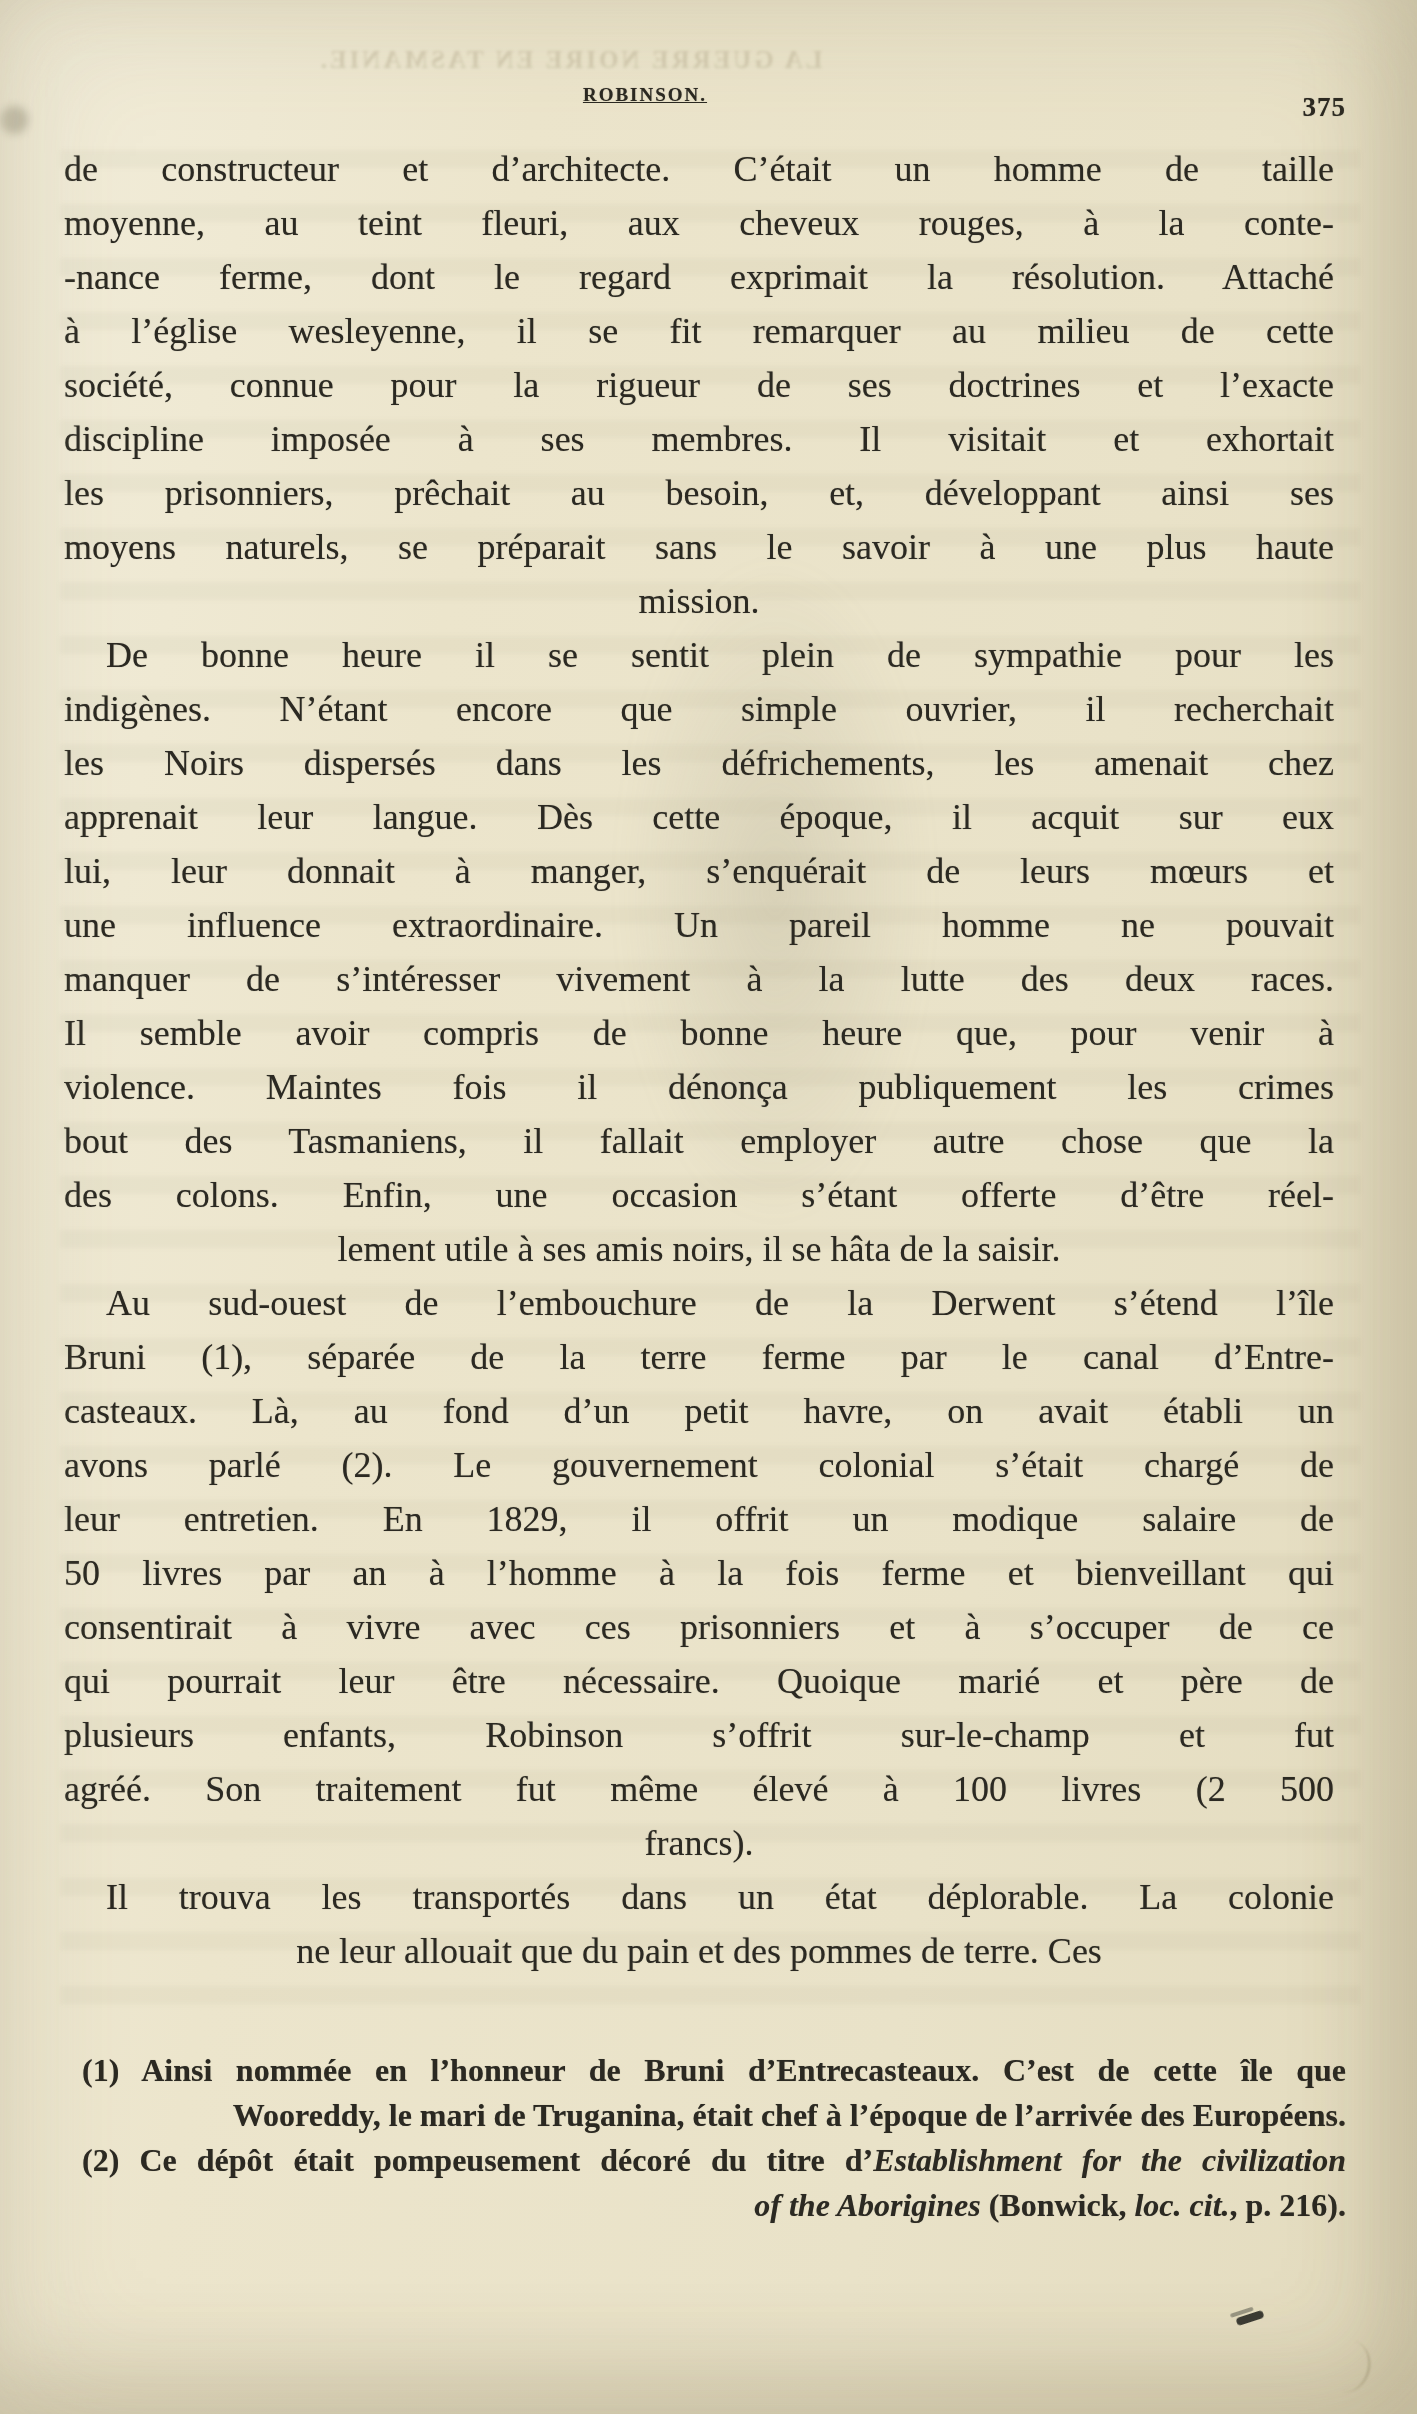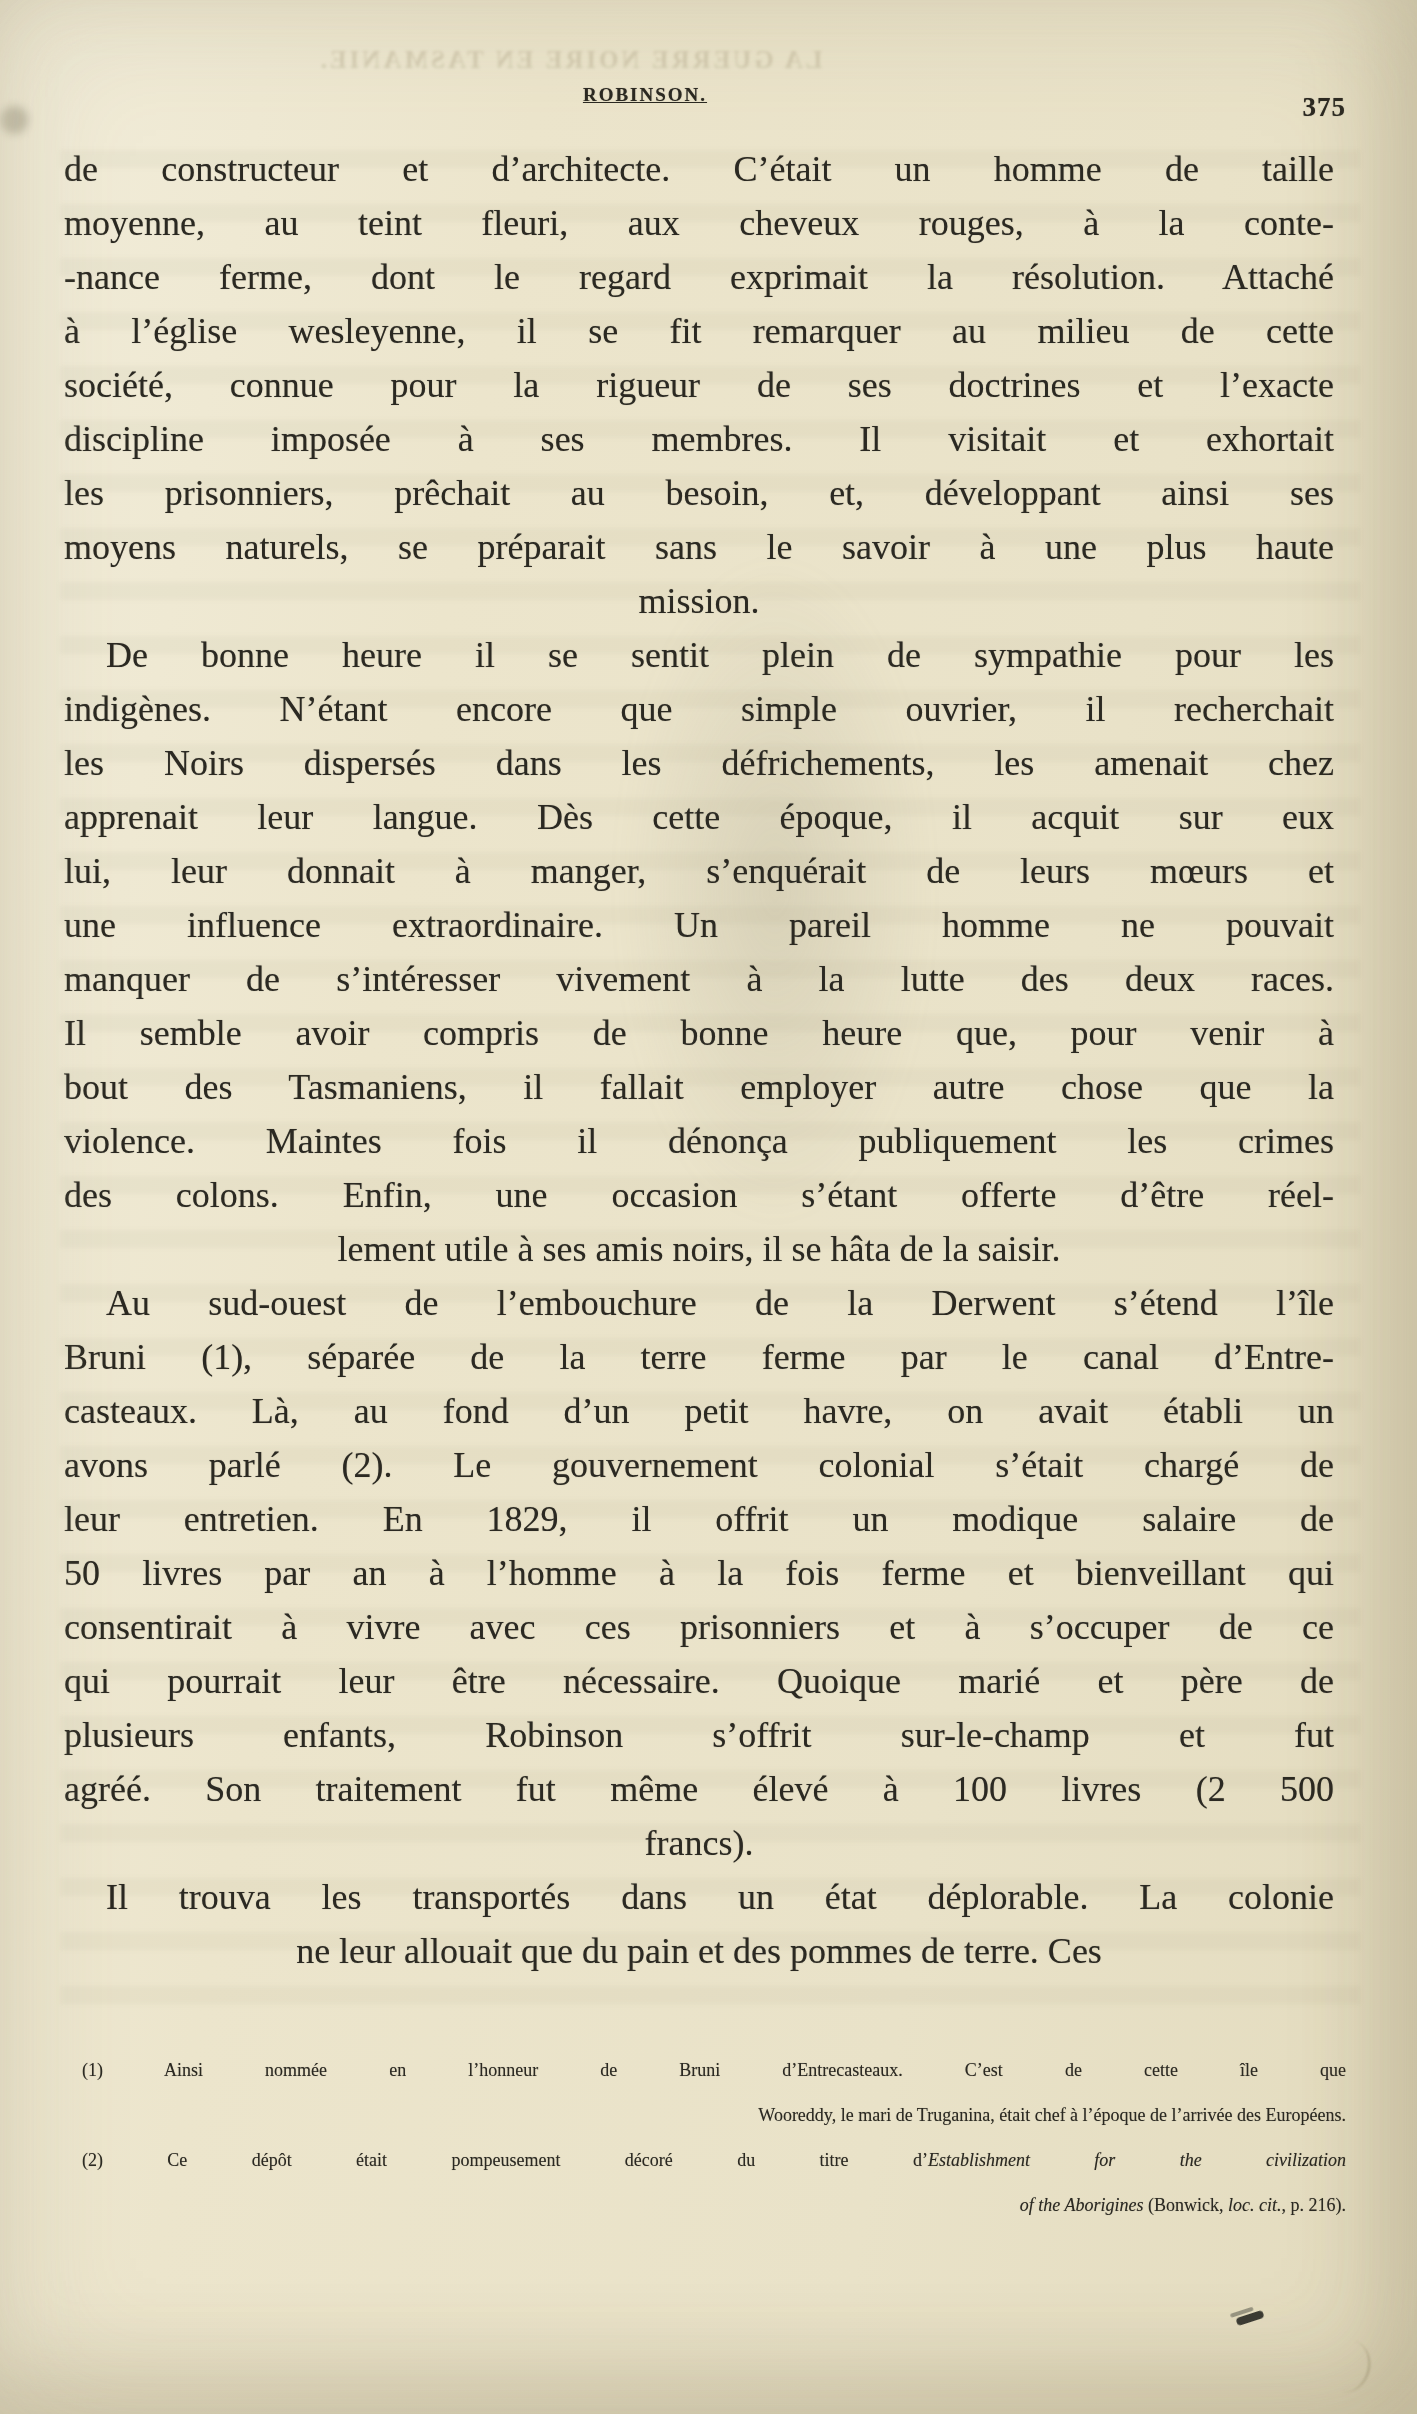--- a/index.html
+++ b/index.html
@@ -51,23 +51,24 @@
   .line{
     height:54px;line-height:54px;font-size:36px;
     text-align:justify;text-align-last:justify;
     white-space:normal;
     text-shadow:0 0 1px rgba(43,41,35,.38);
   }
   .line.indent{padding-left:42px;}
   .line.last{text-align:center;text-align-last:auto;}
   .footnotes{position:absolute;left:68px;top:2048px;width:1278px;}
   .fline{
-    height:45px;line-height:45px;font-size:18px;
+    height:45px;line-height:45px;font-size:32px;
     text-align:justify;text-align-last:justify;
     text-shadow:0 0 .8px rgba(43,41,35,.38);
+    font-weight:bold;
   }
   .fline.indent{padding-left:14px;}
   .fline.last{text-align:right;text-align-last:auto;}
   .fline .it{font-style:italic;}
   .spot{
     position:absolute;left:0px;top:106px;width:28px;height:28px;border-radius:50%;
     background:rgba(120,115,95,.45);filter:blur(4px);
   }
   .ink-mark{
     position:absolute;left:1236px;top:2314px;width:28px;height:8px;
@@ -108,22 +109,22 @@
       <div class="line">moyens naturels, se préparait sans le savoir à une plus haute</div>
       <div class="line last">mission.</div>
       <div class="line indent">De bonne heure il se sentit plein de sympathie pour les</div>
       <div class="line">indigènes. N’étant encore que simple ouvrier, il recherchait</div>
       <div class="line">les Noirs dispersés dans les défrichements, les amenait chez</div>
       <div class="line">apprenait leur langue. Dès cette époque, il acquit sur eux</div>
       <div class="line">lui, leur donnait à manger, s’enquérait de leurs mœurs et</div>
       <div class="line">une influence extraordinaire. Un pareil homme ne pouvait</div>
       <div class="line">manquer de s’intéresser vivement à la lutte des deux races.</div>
       <div class="line">Il semble avoir compris de bonne heure que, pour venir à</div>
+      <div class="line">violence. Maintes fois il dénonça publiquement les crimes</div>
       <div class="line">bout des Tasmaniens, il fallait employer autre chose que la</div>
-      <div class="line">violence. Maintes fois il dénonça publiquement les crimes</div>
       <div class="line">des colons. Enfin, une occasion s’étant offerte d’être réel-</div>
       <div class="line last">lement utile à ses amis noirs, il se hâta de la saisir.</div>
       <div class="line indent">Au sud-ouest de l’embouchure de la Derwent s’étend l’île</div>
       <div class="line">Bruni (1), séparée de la terre ferme par le canal d’Entre-</div>
       <div class="line">casteaux. Là, au fond d’un petit havre, on avait établi un</div>
       <div class="line">avons parlé (2). Le gouvernement colonial s’était chargé de</div>
       <div class="line">leur entretien. En 1829, il offrit un modique salaire de</div>
       <div class="line">50 livres par an à l’homme à la fois ferme et bienveillant qui</div>
       <div class="line">consentirait à vivre avec ces prisonniers et à s’occuper de ce</div>
       <div class="line">qui pourrait leur être nécessaire. Quoique marié et père de</div>

